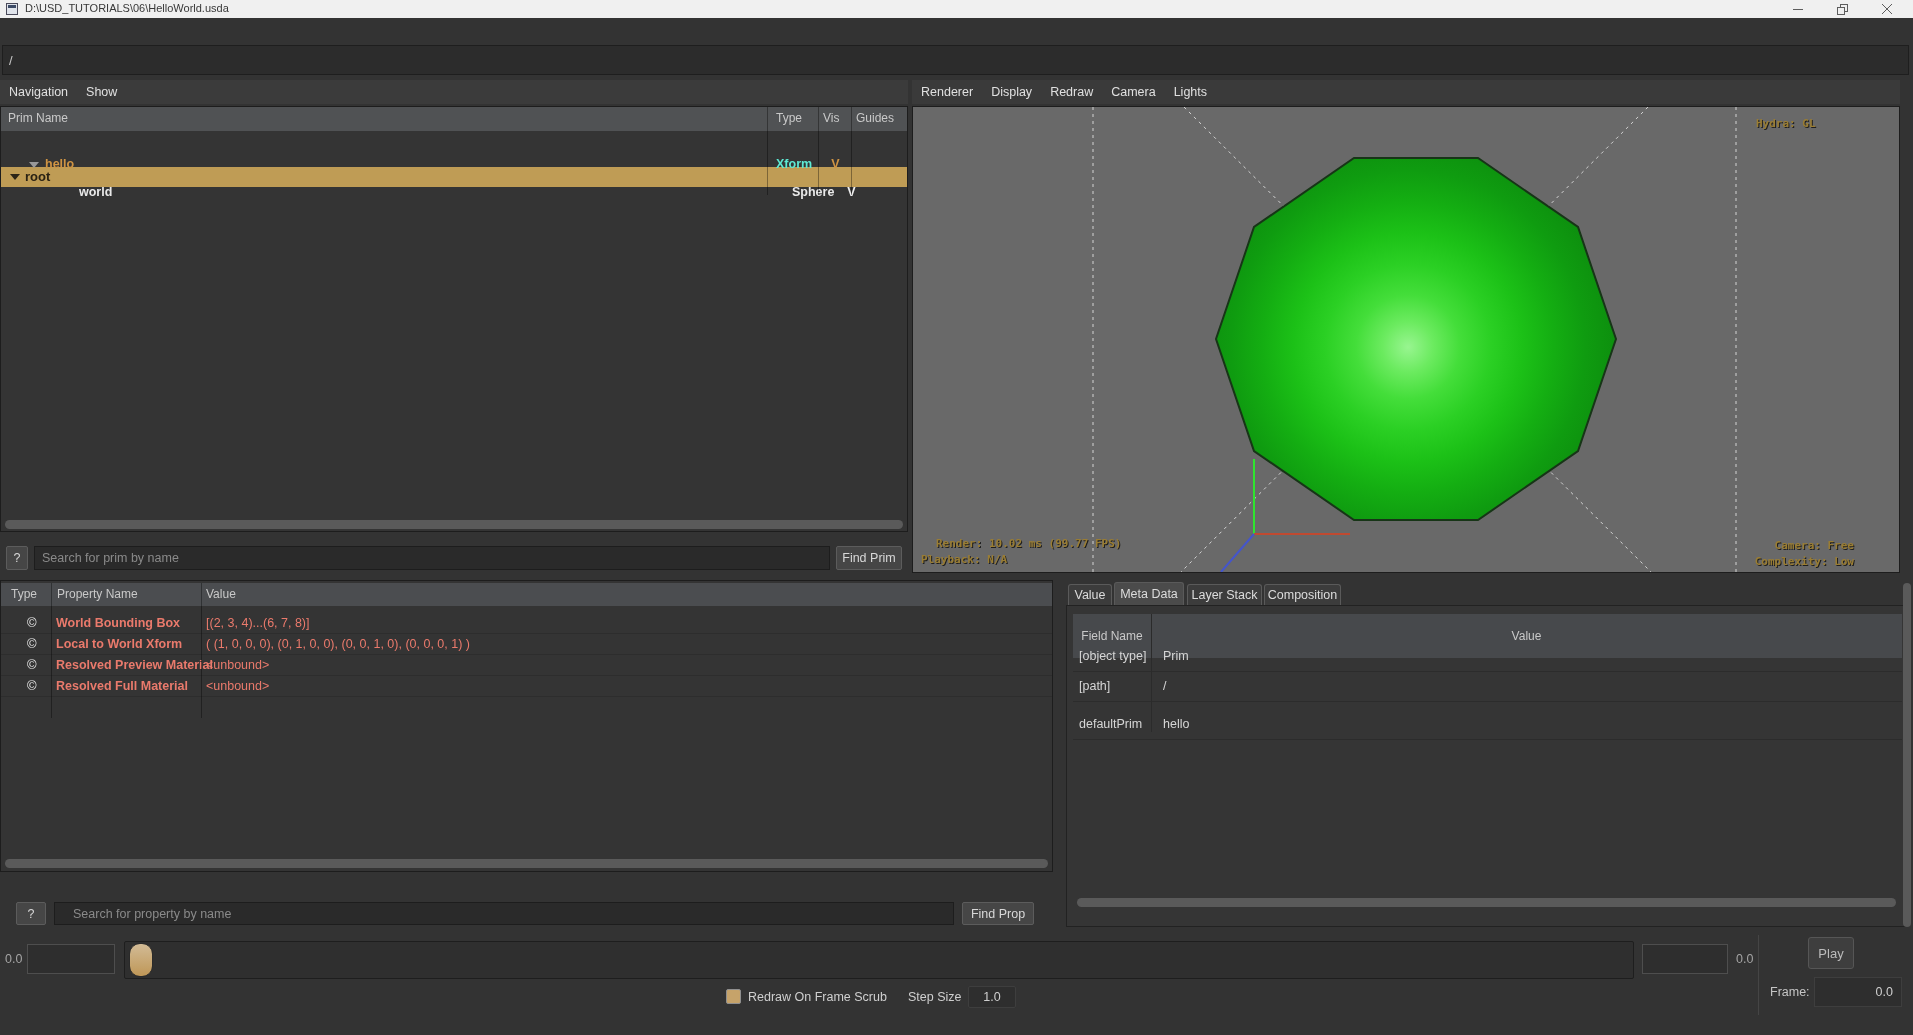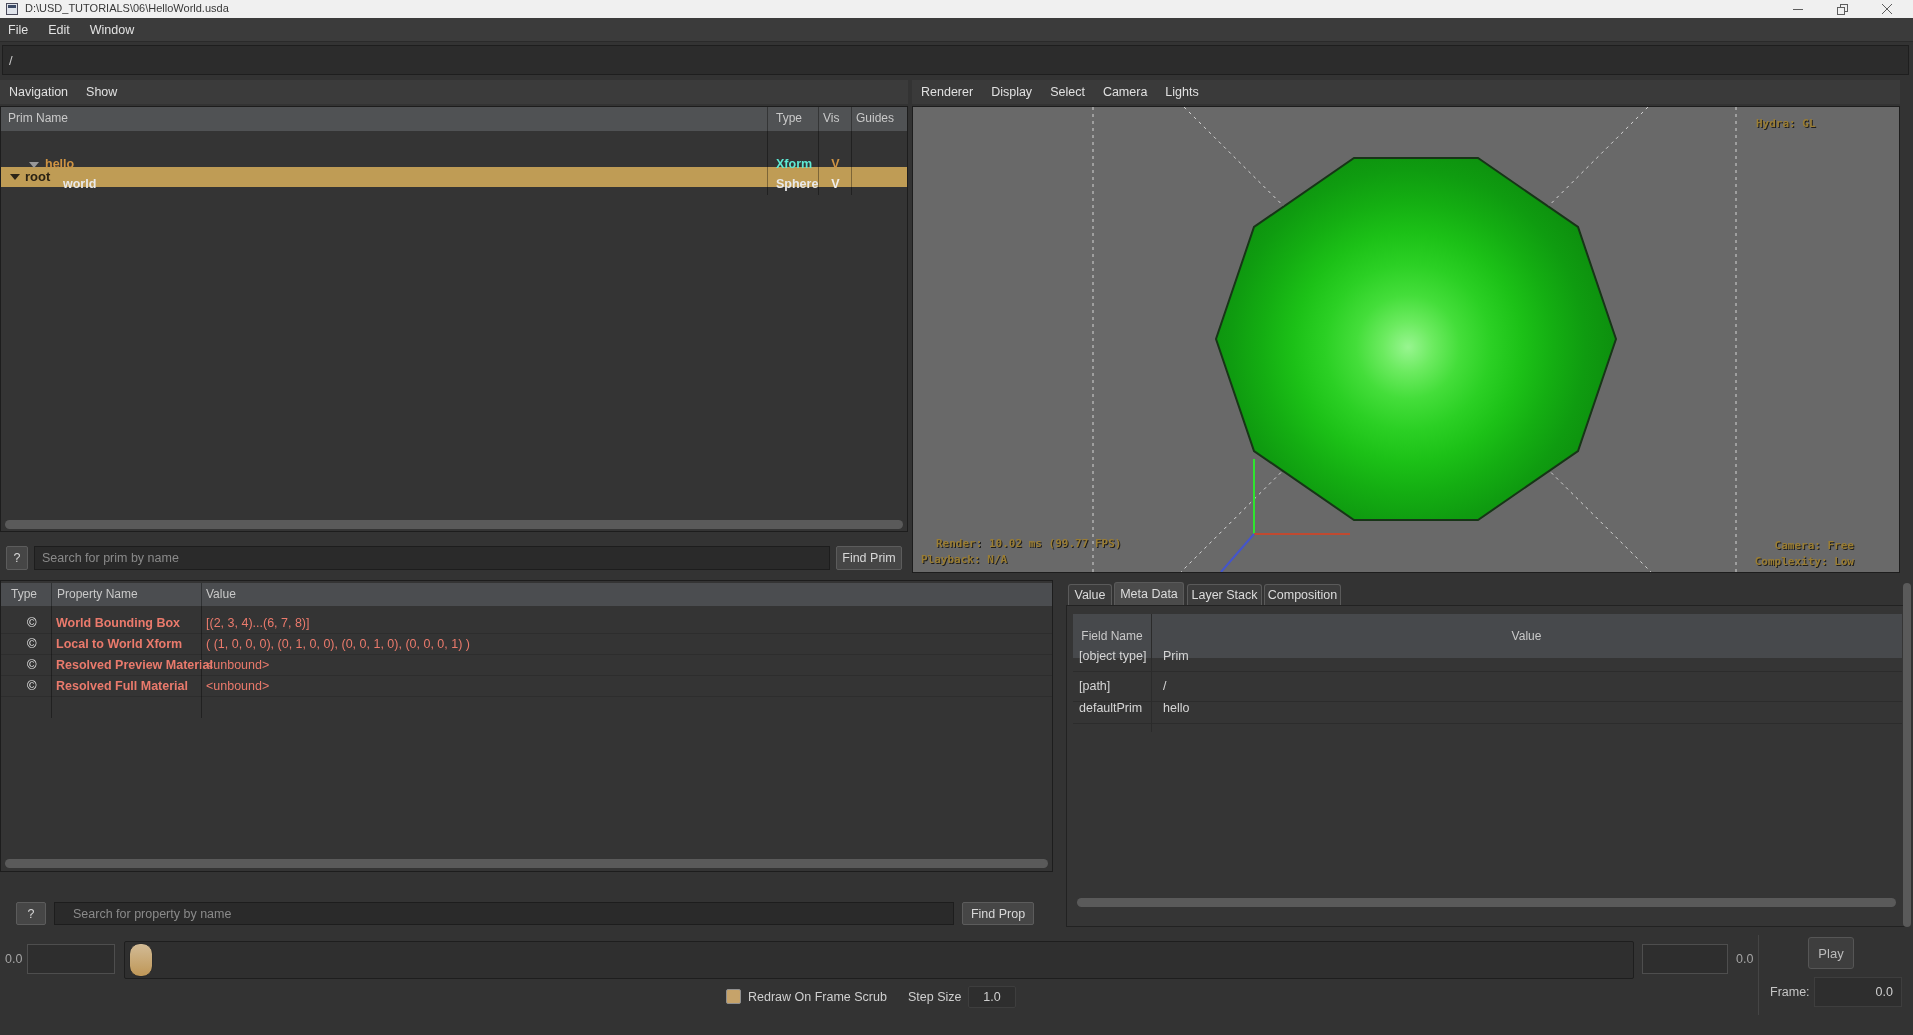--- a/index.html
+++ b/index.html
@@ -102,25 +102,20 @@
         </svg>
     </span>
     <span class="winbtn" style="left:1864px; font-size:13px;">
       <svg width="10" height="10" viewBox="0 0 10 10">
           <line x1="0" y1="0" x2="10" y2="10" stroke="#5d5d5d"></line>
           <line x1="10" y1="0" x2="0" y2="10" stroke="#5d5d5d"></line>
         </svg>
     </span>
   </div>
 
-  <div class="menubar">
-    <span>File</span>
-    <span>Edit</span>
-    <span>Window</span>
-  </div>
 
   <div class="pathbar">
     <input class="path-input" value="/" style="">
   </div>
 
   <div class="panel-menu-row" style="left:0; top:80px; width:908px; height:24px;">
     <span>Navigation</span>
     <span>Show</span>
   </div>
 
@@ -137,21 +132,21 @@
       <span class="tw" style="left:24px; color:#2a2214; font-size:13px;">root</span>
     </div>
 
     <div class="tree-row" style="top:48px;">
       <span class="expander" style="left:28px;"></span>
       <span class="tw" style="left:44px; color:#cf9443;">hello</span>
       <span class="tw" style="left:775px; color:#5eead4;">Xform</span>
       <span class="tw" style="left:818px; width:33px; text-align:center; color:#cf9443;">V</span>
     </div>
 
-    <div class="tree-row" style="top:68px;">
+    <div class="tree-row" style="top:76px;margin-left:16px;">
       <span class="tw" style="left:62px; color:#e9e9e9;">world</span>
       <span class="tw" style="left:775px; color:#e9e9e9;">Sphere</span>
       <span class="tw" style="left:818px; width:33px; text-align:center; color:#efefef;">V</span>
     </div>
 
     <span class="col-divider" style="left:766px; top:0; height:88px;"></span>
     <span class="col-divider" style="left:817px; top:0; height:88px;"></span>
     <span class="col-divider" style="left:850px; top:0; height:88px;"></span>
 
     <span class="scroll-thumb" style="left:4px; top:413px; width:898px; height:9px;"></span>
@@ -195,21 +190,21 @@
     <span class="scroll-thumb" style="left:4px; top:278px; width:1043px; height:9px;"></span>
   </div>
 
   <div class="help-btn" style="position:absolute; left:16px; top:902px; width:30px; height:23px;">?</div>
   <input class="search-input" style="position: absolute; left: 54px; top: 902px; width: 900px; height: 23px; padding-left: 18px;" placeholder="Search for property by name">
   <div class="find-btn" style="position:absolute; left:962px; top:902px; width:72px; height:23px;">Find Prop</div>
 
   <div class="vp-menu-row">
     <span>Renderer</span>
     <span>Display</span>
-    <span>Select</span>
+    <span>Redraw</span>
     <span>Camera</span>
     <span>Lights</span>
   </div>
 
   <div class="viewport">
     <svg width="986" height="465" viewBox="0 0 986 465">
       <defs>
         <radialGradient id="sphereGrad" gradientUnits="userSpaceOnUse" cx="495" cy="240" r="208">
           <stop offset="0" stop-color="#98f590"></stop>
           <stop offset="0.12" stop-color="#6ceb60"></stop>
@@ -252,21 +247,21 @@
       <span class="c2">Value</span>
     </div>
     <div class="meta-row" style="top:36px;">
       <span class="meta-field">[object type]</span>
       <span class="meta-value">Prim</span>
     </div>
     <div class="meta-row" style="top:66px;">
       <span class="meta-field">[path]</span>
       <span class="meta-value">/</span>
     </div>
-    <div class="meta-row" style="top:88px;text-decoration:underline;">
+    <div class="meta-row" style="top:104px;text-decoration:underline;">
       <span class="meta-field">defaultPrim</span>
       <span class="meta-value">hello</span>
     </div>
     <span class="col-divider" style="left:84px; top:8px; height:118px; background:#2b2b2b;"></span>
     <span class="scroll-thumb" style="left:10px; top:292px; width:819px; height:9px;"></span>
   </div>
   <span class="scroll-thumb" style="left:1903px; top:583px; width:8px; height:344px;"></span>
 
   <div class="bottombar">
     <span class="num-label" style="left:5px; top:19px;">0.0</span>

